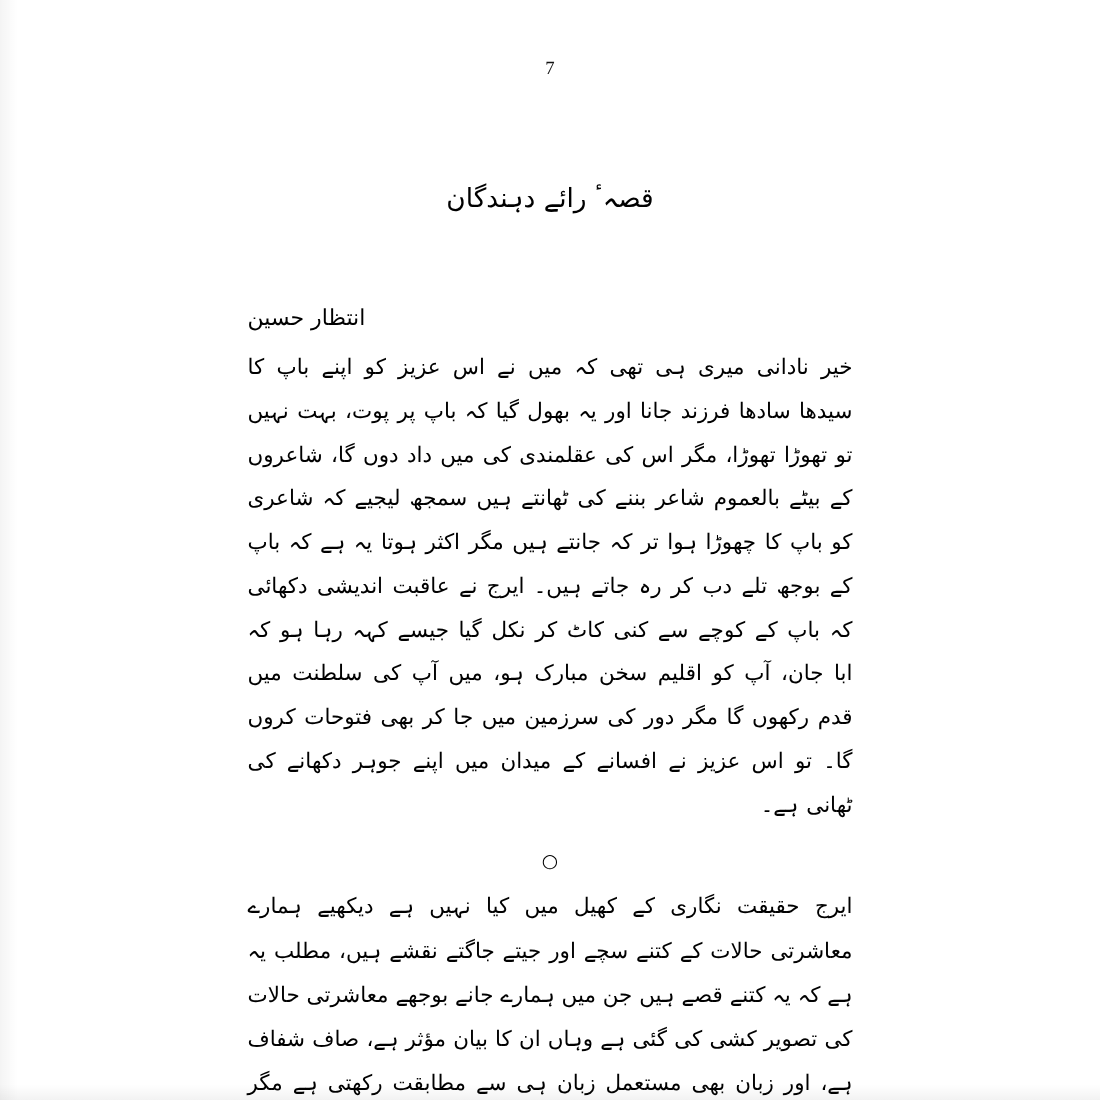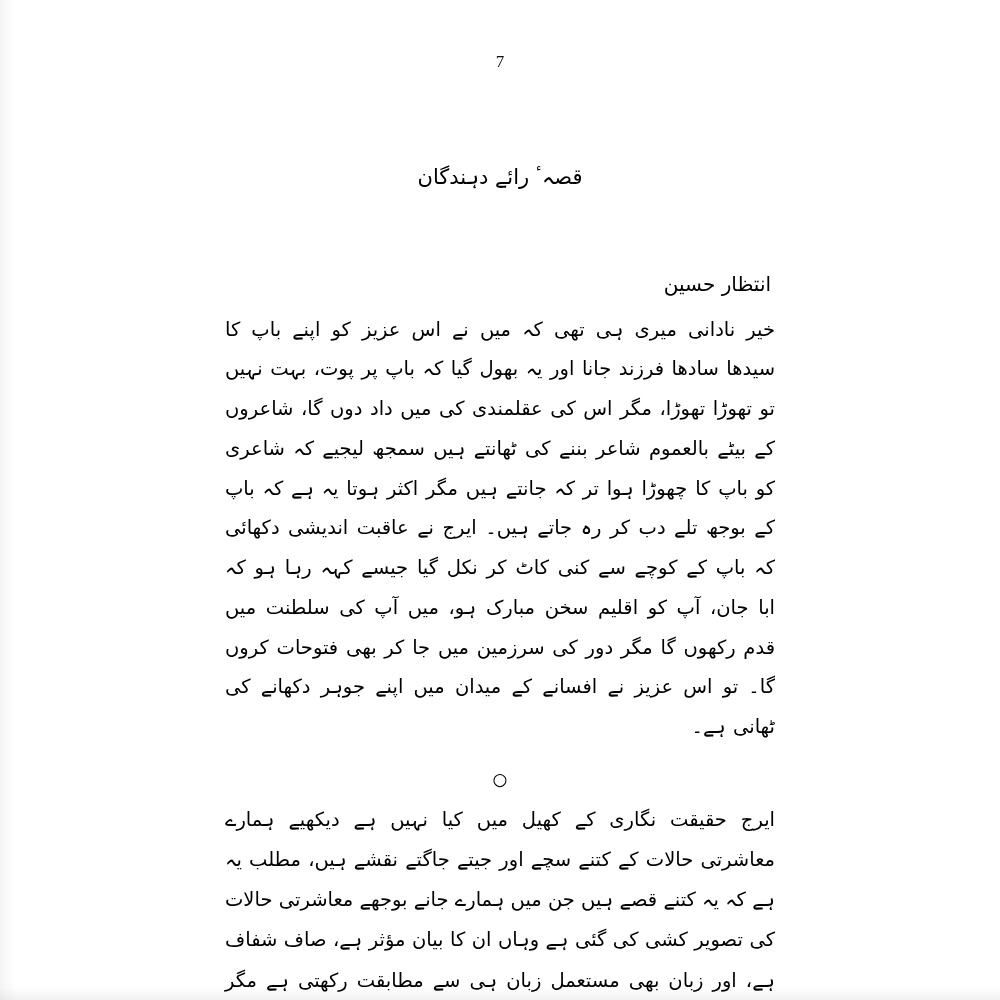--- a/index.html
+++ b/index.html
@@ -42,33 +42,33 @@
     position: absolute;
     top: 140px;
     right: 225px;
     width: 550px;
     direction: rtl;
     text-align: right;
   }
 
   .story-title {
     font-family: "DejaVu Sans", sans-serif;
-    font-size: 21px;
+    font-size: 24px;
     line-height: 1.5;
     text-align: center;
     margin: 22px 0 0 0;
     font-weight: 400;
     color: #000;
     letter-spacing: 0.5px;
   }
 
   .author {
     font-family: "DejaVu Sans", sans-serif;
     font-size: 20px;
-    text-align: right;
+    text-align: left;
     margin: 78px 0 0 0;
     padding-right: 4px;
     color: #000;
   }
 
   .para {
     font-family: "DejaVu Sans", sans-serif;
     font-size: 19.5px;
     line-height: 2.04;
     text-align: justify;

